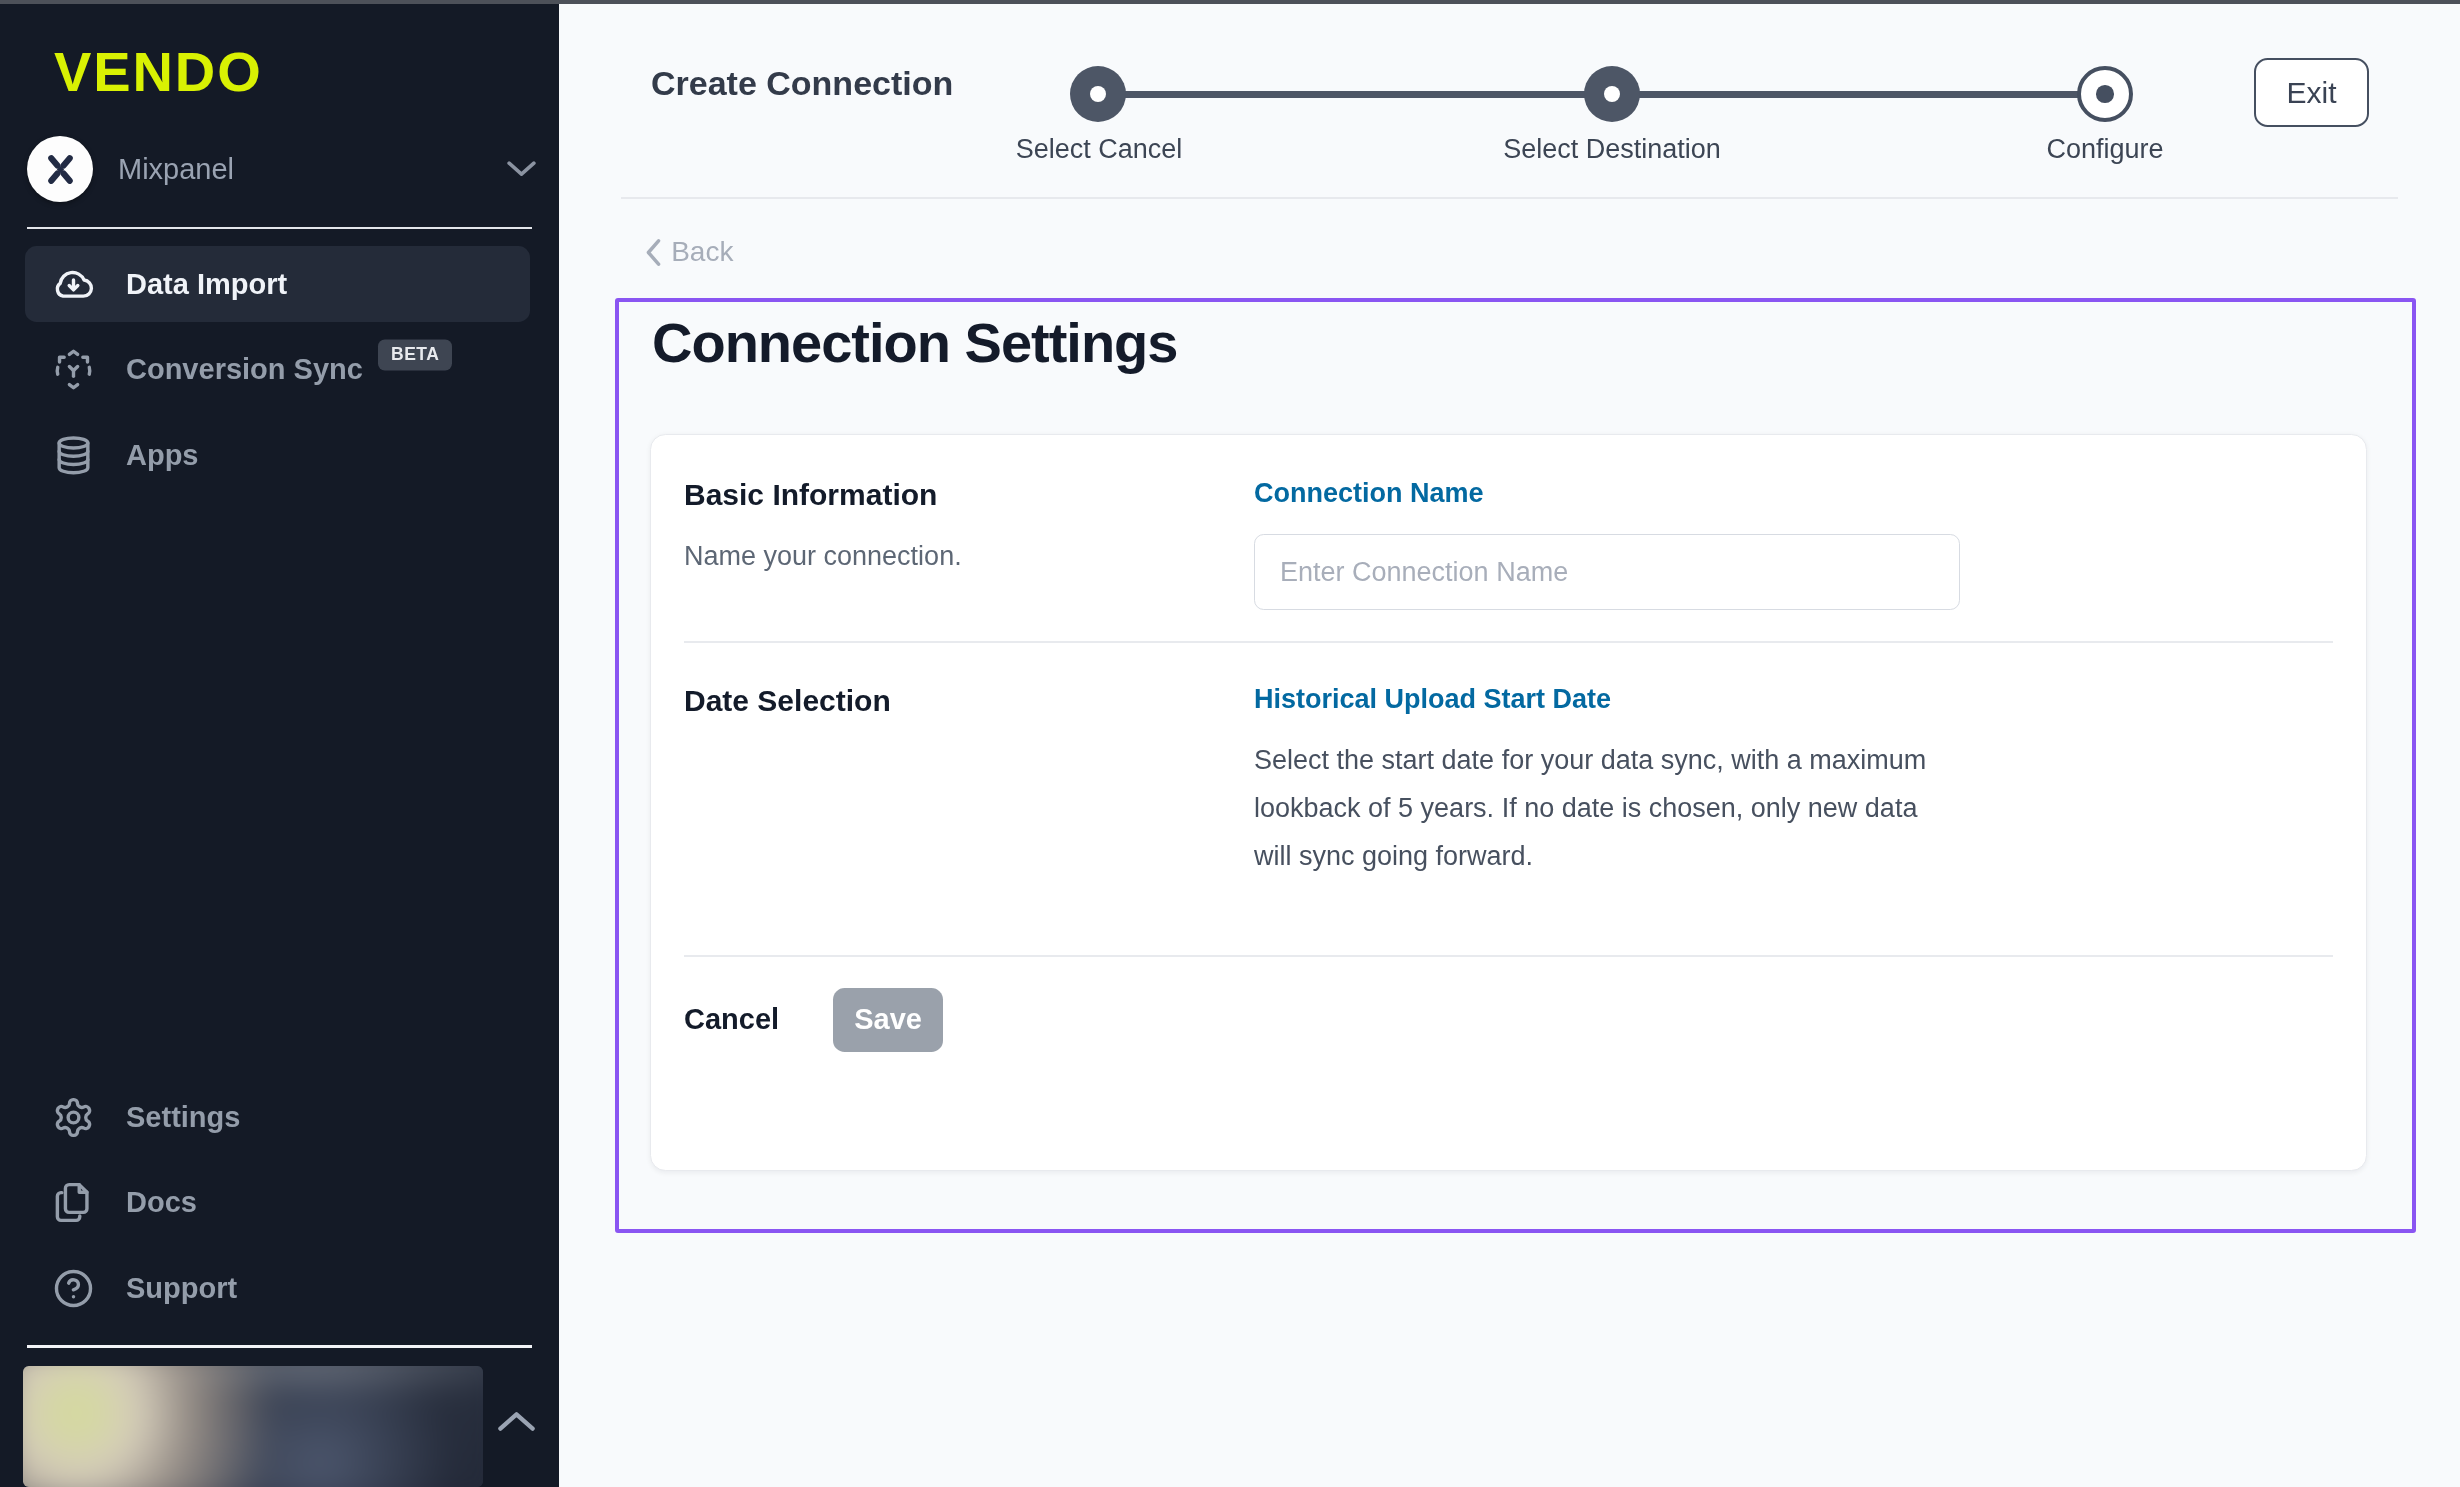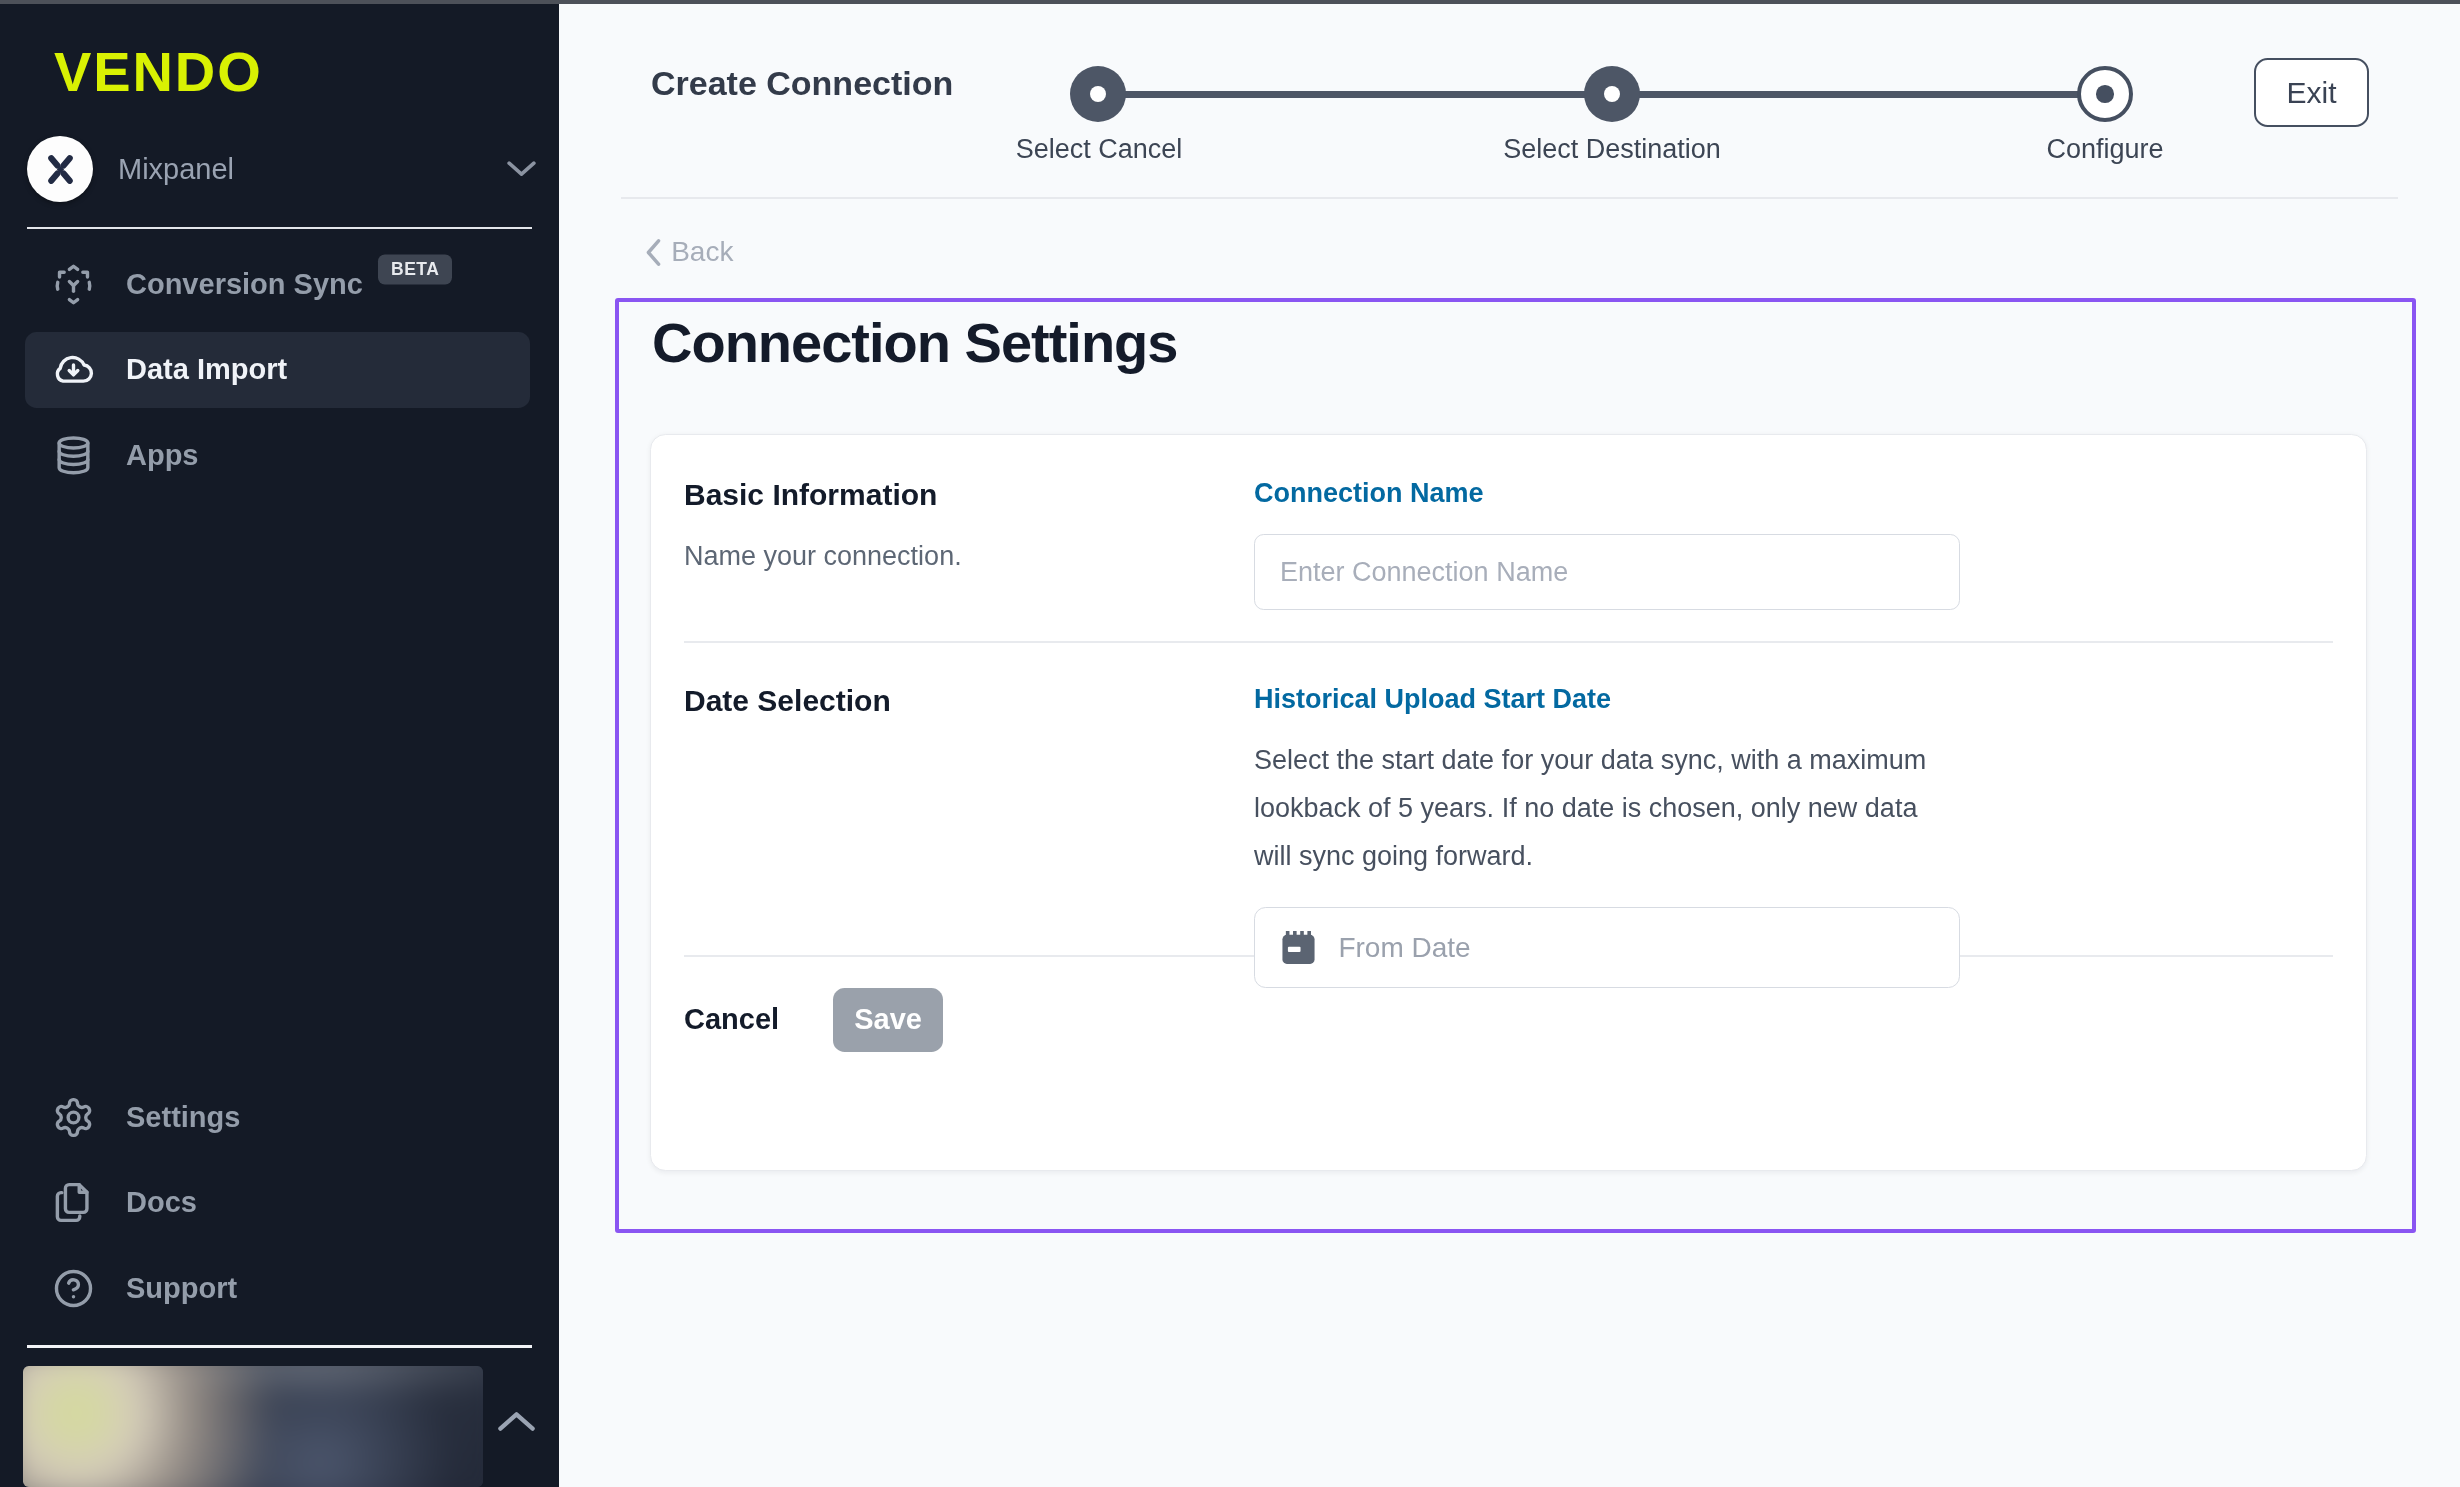--- a/index.html
+++ b/index.html
@@ -99,49 +99,49 @@
       </div>
       <div class="ws-name">Mixpanel</div>
       <svg width="33" height="21.3" viewBox="0 0 24 14" fill="none" stroke="#8b93a1" stroke-width="2.6" stroke-linecap="round" stroke-linejoin="round">
           <path d="M3 3 L12 11 L21 3"></path>
         </svg>
     </div>
 
     <div class="sb-divider"></div>
 
     <div class="nav">
+      <div class="nav-item active">
+        <span class="ico">
+          <svg width="43" height="43" viewBox="0 0 24 24" fill="none" stroke="currentColor" stroke-width="1.9" stroke-linecap="round" stroke-linejoin="round">
+            <path d="M17.5 18.5a4.5 4.5 0 0 0 .42-8.98 7 7 0 0 0-13.36 1.9A4 4 0 0 0 6.2 18.5z"></path>
+            <path d="M12 9.5v5"></path>
+              <path d="m9.6 12.6 2.4 2.4 2.4-2.4"></path>
+          </svg>
+        </span>
+        <span>Data Import</span>
+      </div>
+
       <div class="nav-item">
         <span class="ico">
           <svg width="43" height="43" viewBox="0 0 24 24" fill="none" stroke="currentColor" stroke-width="1.9" stroke-linecap="round" stroke-linejoin="round">
             <path d="M12 12.6v3.2"></path>
               <path d="M12 12.6 9.7 10.3"></path>
               <path d="M12 12.6 14.3 10.3"></path>
             <path d="m9.7 3.6 2.3-1.8 2.3 1.8"></path>
             <path d="m9.7 20.4 2.3 1.8 2.3-1.8"></path>
             <path d="M4.2 7.8V5.2h2.6"></path>
               <path d="M19.8 7.8V5.2h-2.6"></path>
             <path d="M3.2 10.8c-.4 1.4-.4 2.4 0 3.8"></path>
               <path d="M20.8 10.8c.4 1.4.4 2.4 0 3.8"></path>
           </svg>
         </span>
         <span>Conversion Sync</span>
         <span class="beta-badge">BETA</span>
       </div>
 
-      <div class="nav-item active">
-        <span class="ico">
-          <svg width="43" height="43" viewBox="0 0 24 24" fill="none" stroke="currentColor" stroke-width="1.9" stroke-linecap="round" stroke-linejoin="round">
-            <path d="M17.5 18.5a4.5 4.5 0 0 0 .42-8.98 7 7 0 0 0-13.36 1.9A4 4 0 0 0 6.2 18.5z"></path>
-            <path d="M12 9.5v5"></path>
-              <path d="m9.6 12.6 2.4 2.4 2.4-2.4"></path>
-          </svg>
-        </span>
-        <span>Data Import</span>
-      </div>
-
       <div class="nav-item">
         <span class="ico">
           <svg width="43" height="43" viewBox="0 0 24 24" fill="none" stroke="currentColor" stroke-width="1.9" stroke-linecap="round" stroke-linejoin="round">
             <ellipse cx="12" cy="5" rx="8" ry="2.8"></ellipse>
             <path d="M4 5v4.6c0 1.55 3.58 2.8 8 2.8s8-1.25 8-2.8V5"></path>
             <path d="M4 9.6v4.6c0 1.55 3.58 2.8 8 2.8s8-1.25 8-2.8V9.6"></path>
             <path d="M4 14.2v4.6c0 1.55 3.58 2.8 8 2.8s8-1.25 8-2.8v-4.6"></path>
           </svg>
         </span>
         <span>Apps</span>
@@ -231,30 +231,20 @@
 
         <div class="card-divider"></div>
 
         <div class="row row-2">
           <div>
             <div class="sec-title">Date Selection</div>
           </div>
           <div>
             <div class="field-label">Historical Upload Start Date</div>
             <div class="field-desc">Select the start date for your data sync, with a maximum lookback of 5 years. If no date is chosen, only new data will sync going forward.</div>
-            <div class="date-input">
-              <svg class="cal" viewBox="0 0 24 24">
-                <g fill="#5b6472">
-                  <path d="M4.6 2.3h2.1v3.4H4.6zM8.8 2.3h2.1v3.4H8.8zM13 2.3h2.1v3.4H13zM17.2 2.3h2.1v3.4h-2.1z"></path>
-                  <rect x="2.6" y="4.6" width="18.8" height="17" rx="2.6"></rect>
-                </g>
-                <rect x="5.8" y="11.6" width="7.4" height="3" rx=".6" fill="#ffffff"></rect>
-              </svg>
-              <span class="date-ph">From Date</span>
-            </div>
           </div>
         </div>
 
         <div class="card-divider"></div>
 
         <div class="card-footer">
           <div class="cancel-btn">Cancel</div>
           <button class="save-btn">Save</button>
         </div>
 

